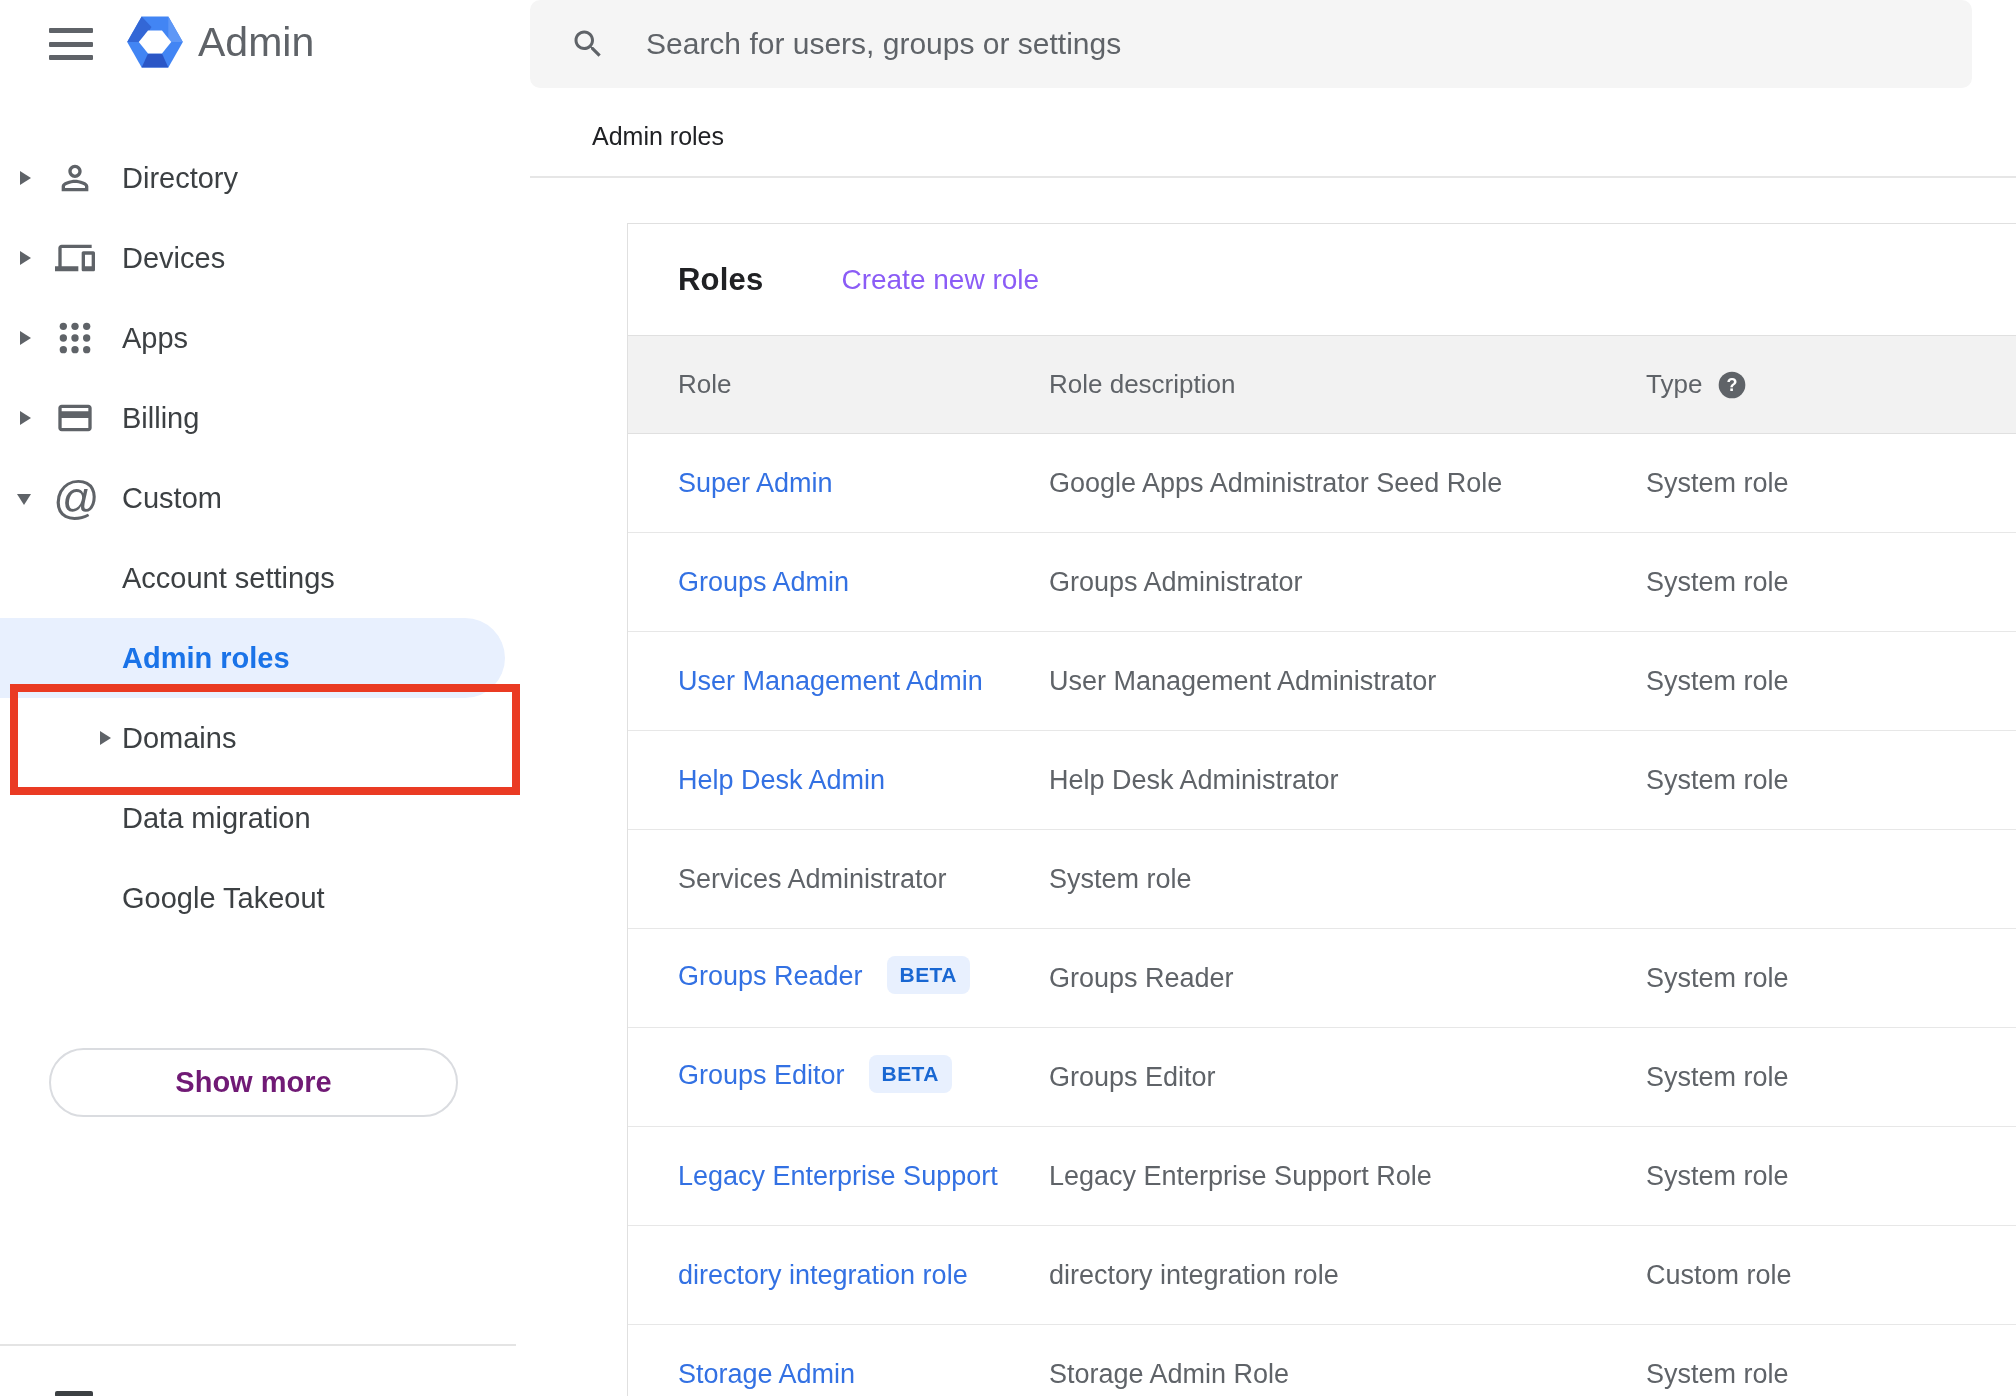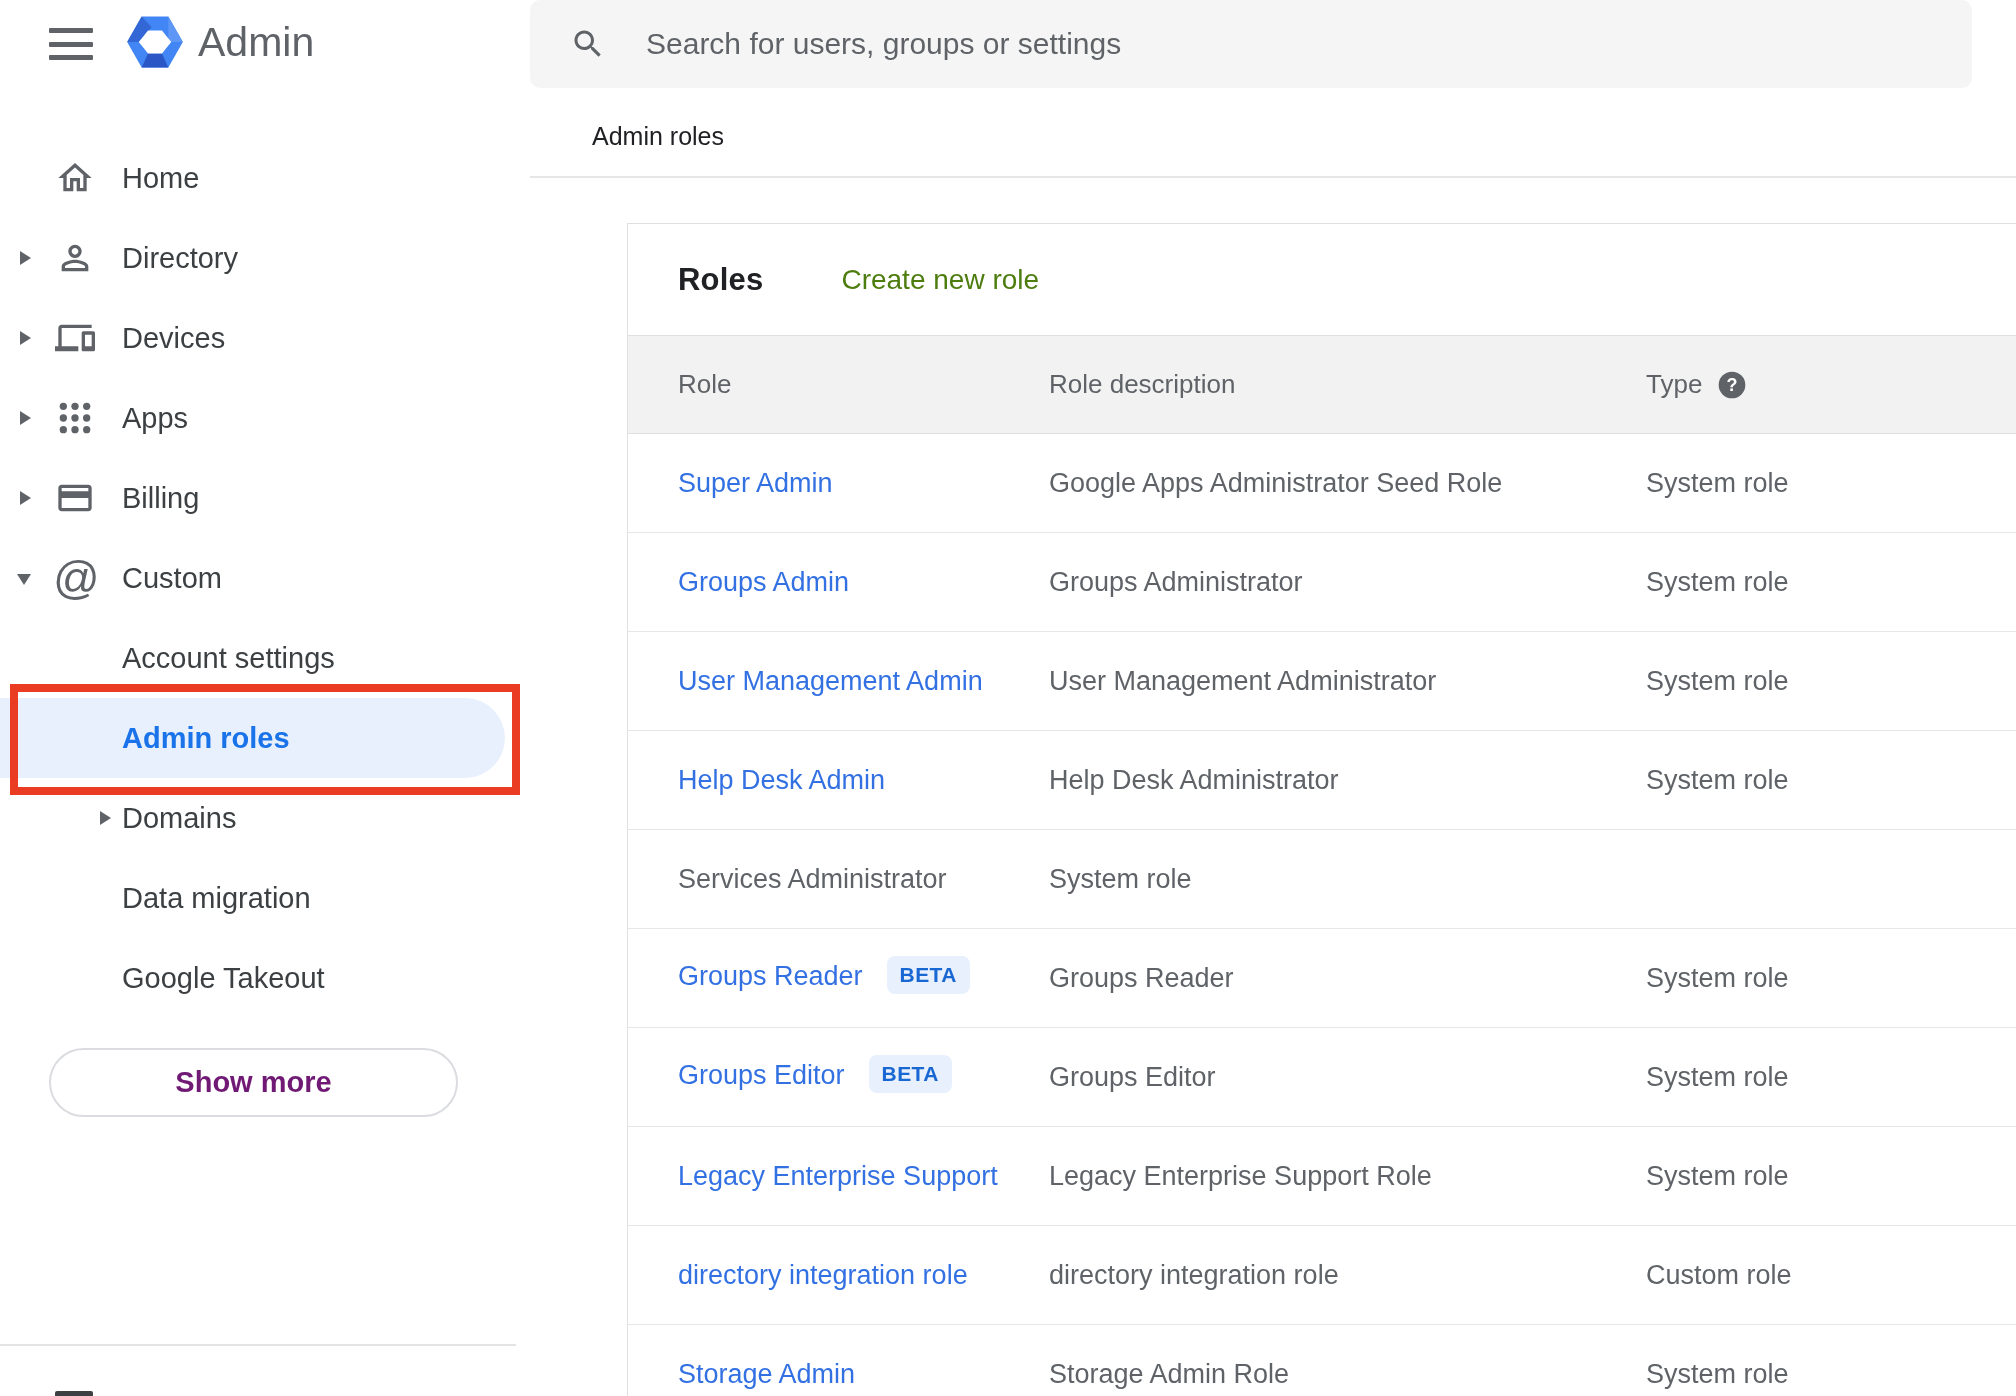--- a/index.html
+++ b/index.html
@@ -44,21 +44,21 @@
     background:#f5f5f5; border-radius:10px; cursor:text; }
   .searchbar svg { position:absolute; left:40px; top:26px; width:36px; height:36px; fill:#5f6368; }
   .searchbar .ph { position:absolute; left:116px; top:0; line-height:88px; font-size:30px; color:#5f6368; white-space:nowrap; }
   .breadcrumb { position:absolute; left:592px; top:122px; font-size:25px; color:#202124; }
   .bc-divider { position:absolute; left:530px; top:176px; width:1486px; height:2px; background:#e6e6e6; }
   
   .card { position:absolute; left:627px; top:223px; width:1450px; height:1173px;
     background:#fff; border-left:1px solid #e0e0e0; border-top:1px solid #e0e0e0; overflow:hidden; }
   .card-head { height:111px; display:flex; align-items:center; padding-left:50px; }
   .card-head h2 { font-size:31px; color:#202124; font-weight:700; letter-spacing:.2px;text-align:right; }
-  .card-head a { margin-left:78px; font-size:28px; color:#4d7c0f; text-decoration:none; cursor:pointer; }
+  .card-head a { margin-left:78px; font-size:28px; color:#8b5cf6; text-decoration:none; cursor:pointer; }
   .grid-cols { display:grid; grid-template-columns:371px 597px 1fr; padding-left:50px; align-items:center; }
   .thead { height:99px; background:#f2f2f2; border-top:1px solid #e0e0e0; border-bottom:1px solid #e0e0e0;
     color:#5f6368; font-size:26px; }
   .thead .type-h { display:flex; align-items:center; }
   .thead .help { margin-left:14px; width:32px; height:32px; cursor:pointer; }
   .trow { height:99px; border-bottom:1px solid #e7e7e7; font-size:27px; }
   .trow .rlink { color:#3371e3; cursor:pointer; white-space:nowrap; }
   .trow .beta { display:inline-block; margin-left:24px; background:#e8f0fe; color:#1967d2;
     font-size:21px; font-weight:700; letter-spacing:.4px; padding:7px 13px; border-radius:8px;
     position:relative; top:-3px; }
@@ -77,26 +77,20 @@
     <polygon points="27,6 73,6 98,50 73,94 27,94 2,50" fill="#4285f4"></polygon>
     <polygon points="27,6 2,50 27,50 44,24" fill="#3367d6"></polygon>
     <polygon points="27,94 73,94 62,70 38,70" fill="#2a56c6"></polygon>
     <polygon points="73,6 98,50 73,50" fill="#5e97f6"></polygon>
     <polygon points="38,30 62,30 78,50 62,70 38,70 22,50" fill="#ffffff"></polygon>
   </svg>
   <div class="brand">Admin</div>
 
   <div class="nav">
     <div class="nav-row">
-      <span class="nicon"><svg viewBox="0 0 24 24">
-            <path d="M12 5.69l5 4.5V18h-2v-6H9v6H7v-7.81l5-4.5M12 3L2 12h3v8h6v-6h2v6h6v-8h3L12 3z"></path>
-          </svg></span>
-      <span class="nlabel">Home</span>
-    </div>
-    <div class="nav-row">
       <span class="arrow-r"></span>
       <span class="nicon"><svg viewBox="0 0 24 24">
             <path d="M12 12c2.21 0 4-1.79 4-4s-1.79-4-4-4-4 1.79-4 4 1.79 4 4 4zm0-6c1.1 0 2 .9 2 2s-.9 2-2 2-2-.9-2-2 .9-2 2-2zm0 7c-2.67 0-8 1.34-8 4v3h16v-3c0-2.66-5.33-4-8-4zm6 5H6v-.99c.2-.72 3.3-2.01 6-2.01s5.8 1.29 6 2.01V18z"></path>
           </svg></span>
       <span class="nlabel">Directory</span>
     </div>
     <div class="nav-row">
       <span class="arrow-r"></span>
       <span class="nicon"><svg viewBox="0 0 24 24">
             <path d="M4 6h18V4H4c-1.1 0-2 .9-2 2v11H0v3h14v-3H4V6zm19 2h-6c-.55 0-1 .45-1 1v10c0 .55.45 1 1 1h6c.55 0 1-.45 1-1V9c0-.55-.45-1-1-1zm-1 9h-4v-7h4v7z"></path>

